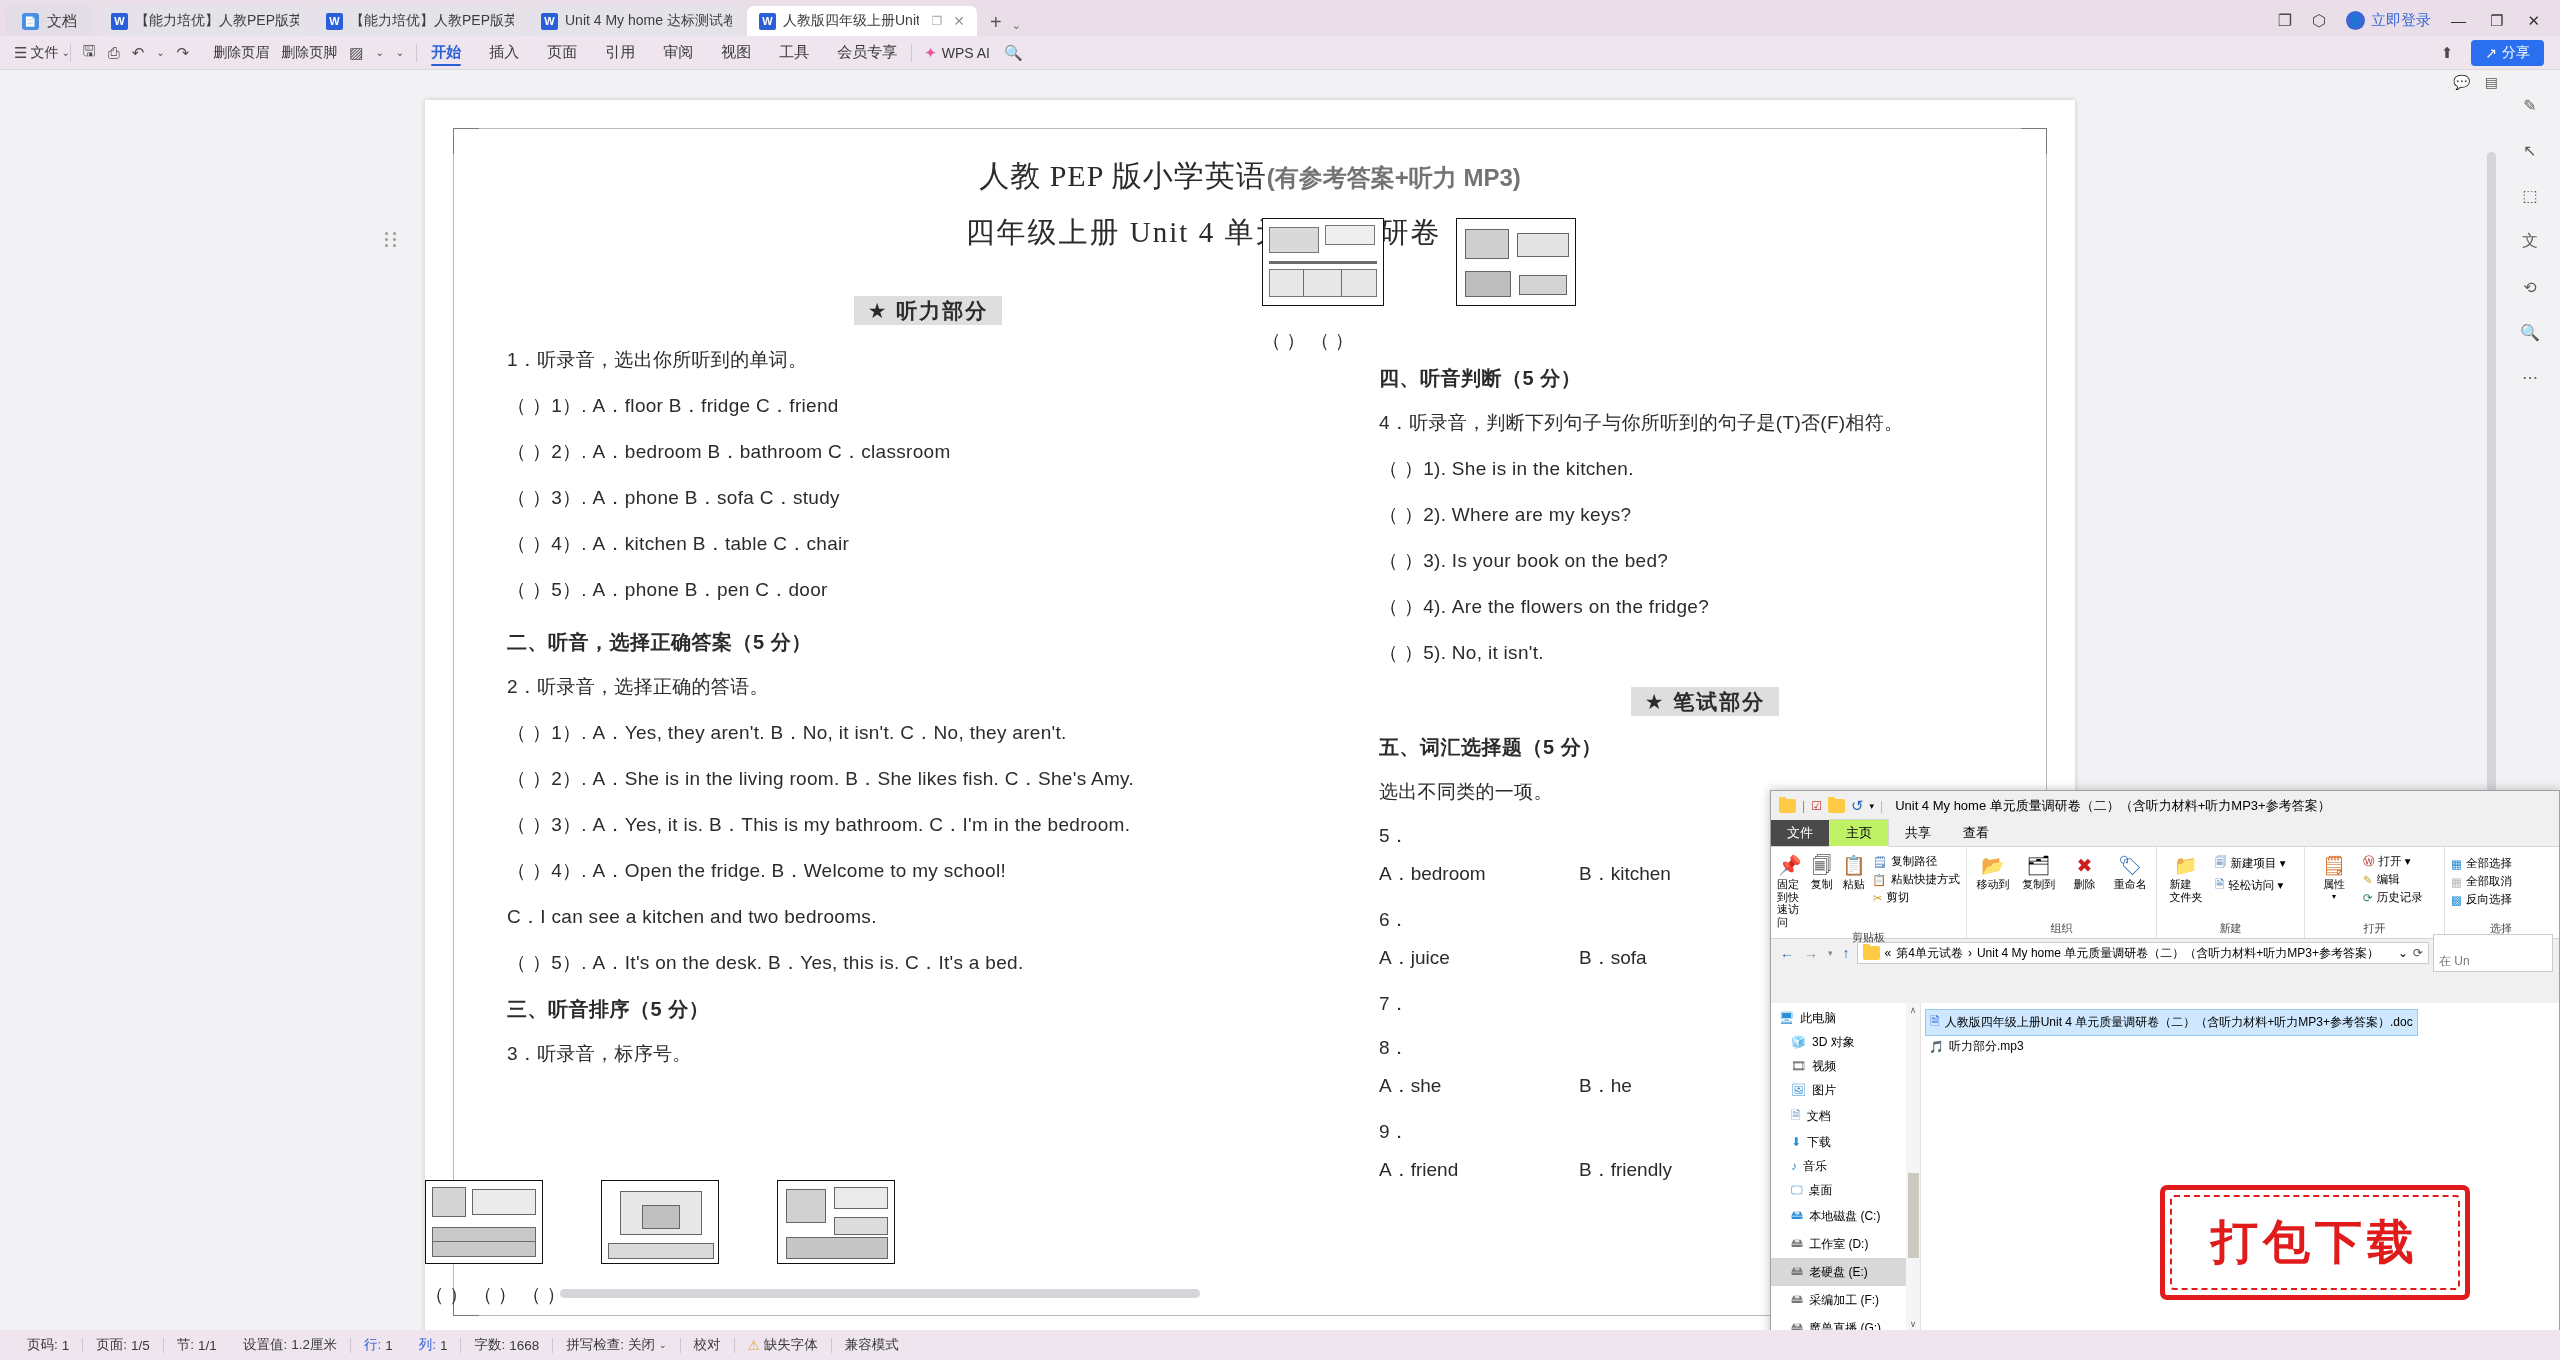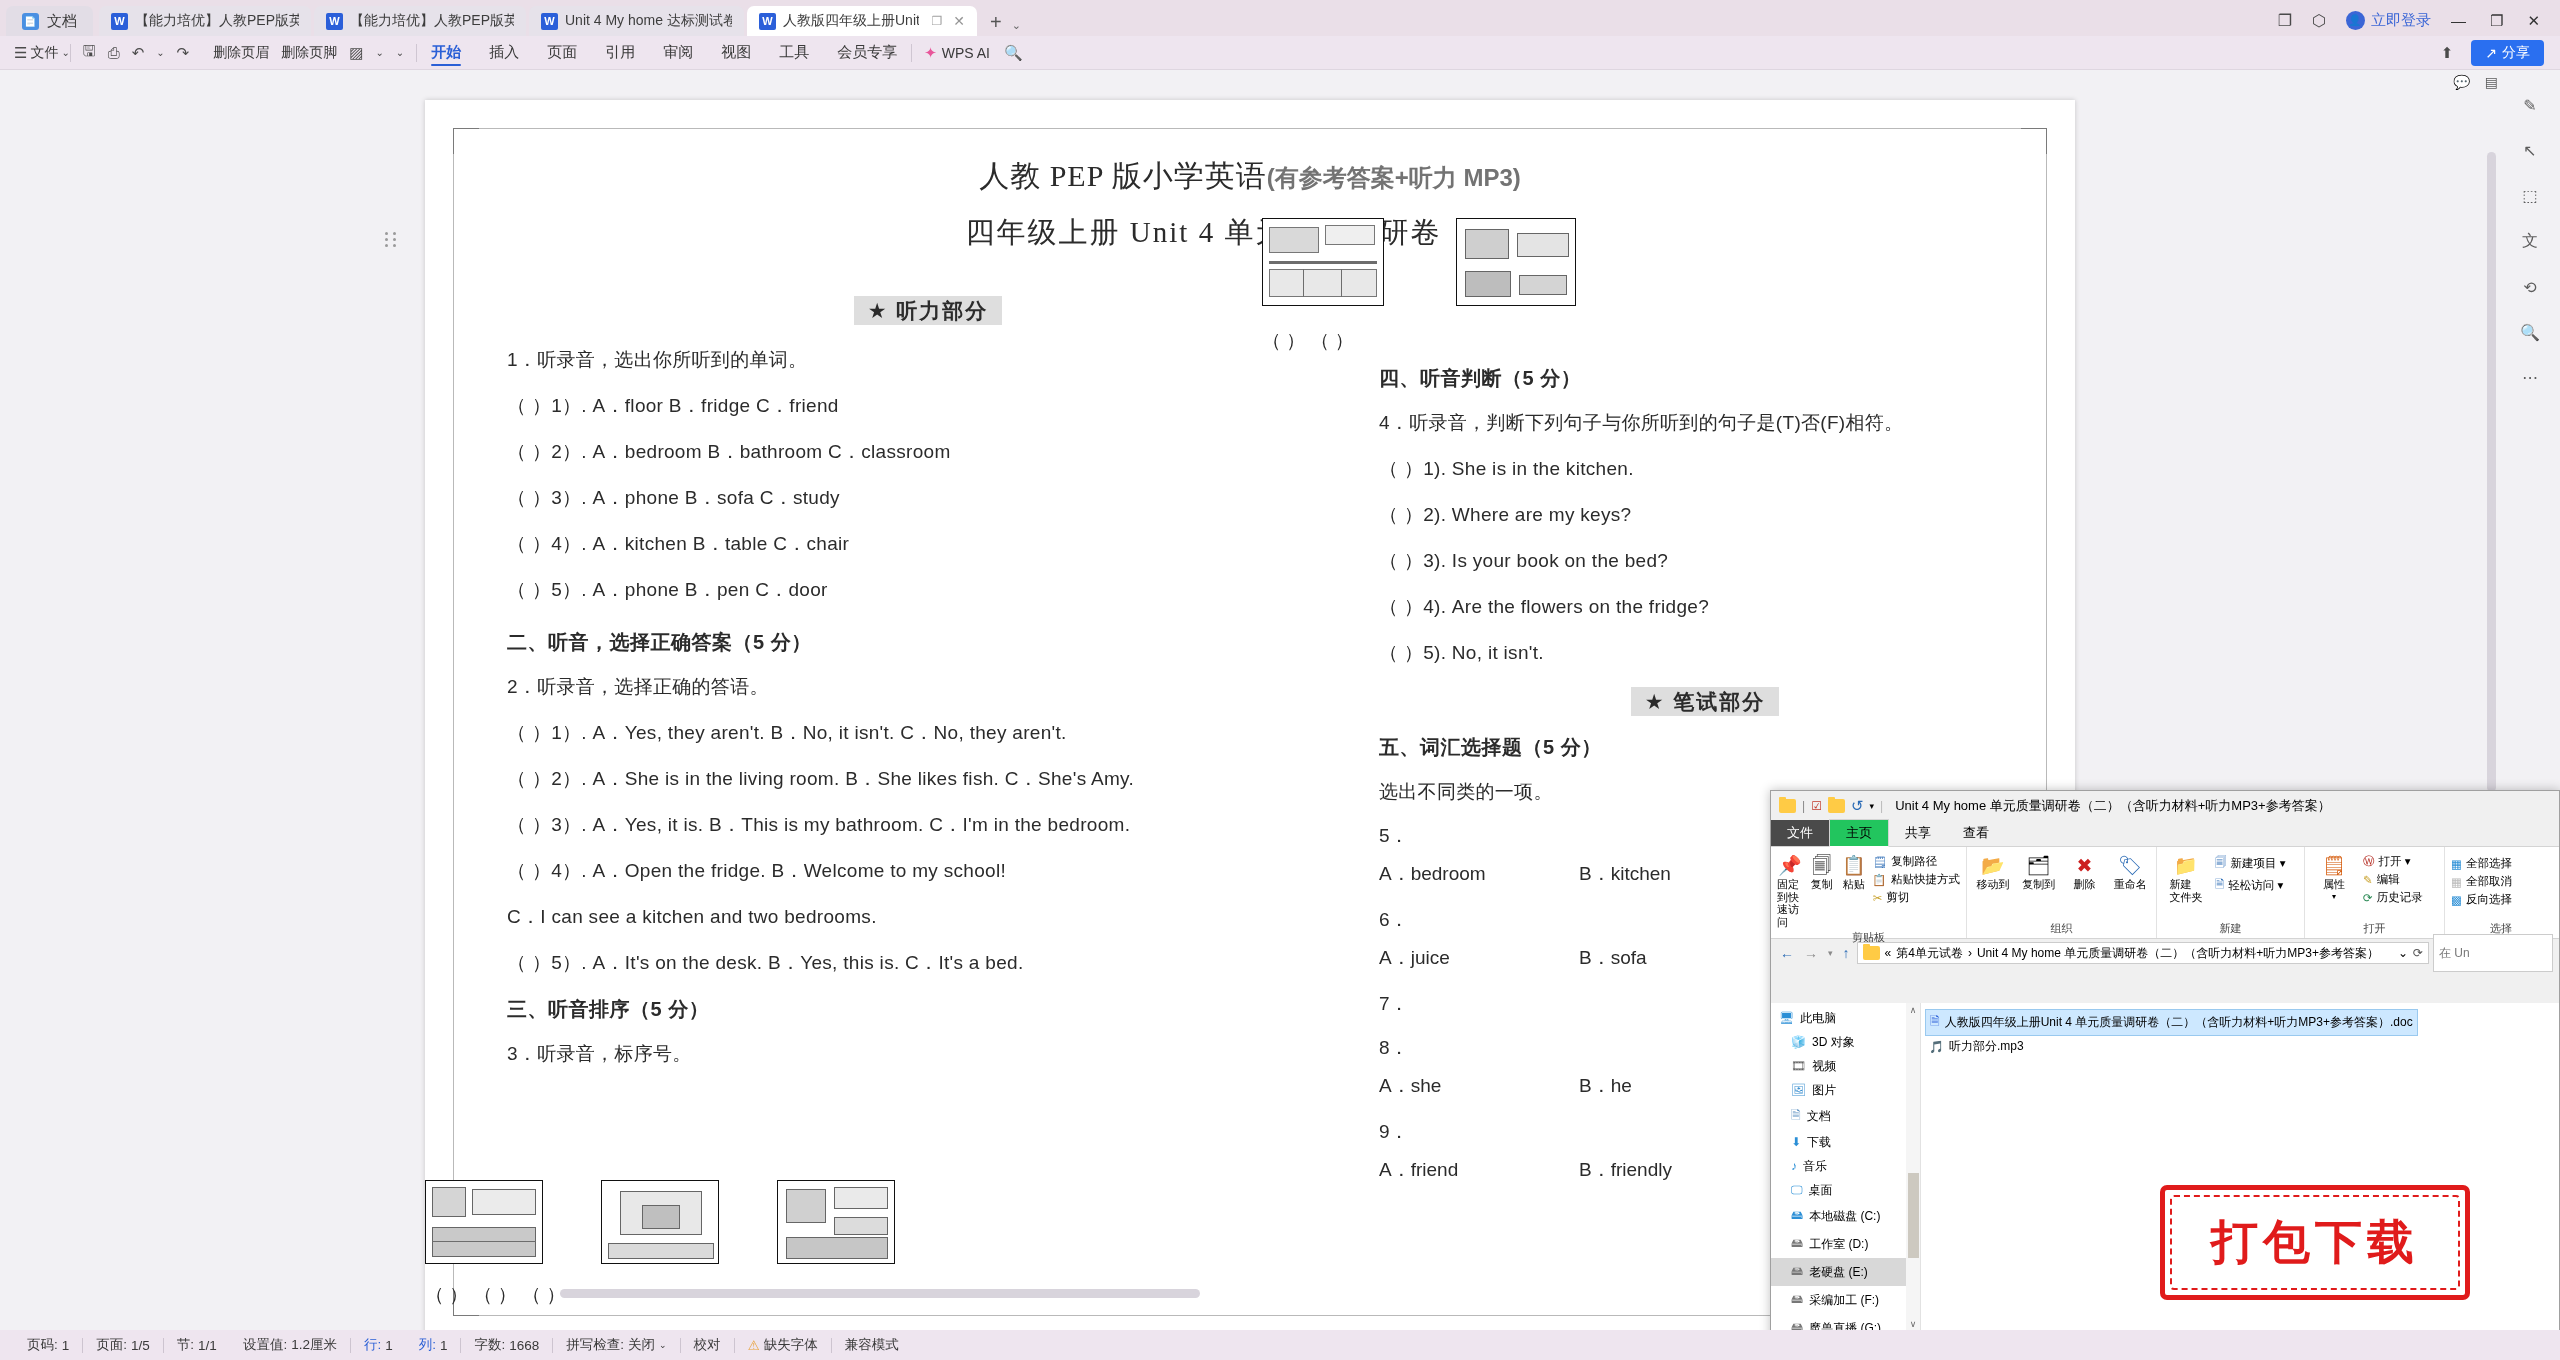--- a/index.html
+++ b/index.html
@@ -136,39 +136,39 @@
   .ex-title { height:30px; display:flex; align-items:center; gap:6px; padding:0 8px;
      background:#f0f0f0; }
   .fi { width:17px;height:14px;position:relative;display:inline-block;}
   .fi:before{content:'';position:absolute;inset:0;background:#ffcb45;border-radius:1px 2px 2px 2px;}
   .fi:after{content:'';position:absolute;left:0;top:-2px;width:7px;height:3px;background:#ffcb45;border-radius:1px;}
   .ex-title .tt { font-size:13px; margin-left:6px; white-space:nowrap; }
   .ex-tabs { height:26px; display:flex; align-items:flex-end; border-bottom:1px solid #d4d4d4;
      background:#f0f0f0; padding-left:0; }
   .ex-tab { padding:4px 16px; font-size:13px; }
   .ex-tab.file { background:#4a4a4a; color:#fff; }
-  .ex-tab.sel { background:#22c55e; border:1px solid #d4d4d4; border-bottom:1px solid #fff;
+  .ex-tab.sel { background:#bef264; border:1px solid #d4d4d4; border-bottom:1px solid #fff;
      margin-bottom:-1px;margin-top:20px; }
   .ex-ribbon { height:92px; background:#fff; border-bottom:1px solid #d4d4d4;
      display:flex; align-items:stretch; }
   .exg { display:flex; flex-direction:column; border-right:1px solid #e2e2e2; padding:3px 6px 0 6px;}
   .exg-row { display:flex; gap:6px; flex:1; align-items:flex-start;}
   .exg-cap { text-align:center; font-size:11px; color:#444; padding:1px 0 2px 0;}
   .exbtn { display:flex; flex-direction:column; align-items:center; justify-content:flex-start;
      width:46px; font-size:11px; line-height:1.15; gap:1px; padding-top:3px;}
   .exbtn .g { font-size:19px; line-height:1; height:24px; display:flex; align-items:center;}
   .exsm { display:flex; flex-direction:column; gap:3px; padding-top:4px; }
   .exsm div { display:flex; align-items:center; gap:4px; font-size:11.5px; white-space:nowrap; }
   .ex-addr { height:28px; display:flex; align-items:center; gap:4px; padding:0 6px; background:#f0f0f0;}
   .navarrow { font-size:14px; color:#8a8a8a; padding:0 3px;}
   .navarrow.on { color:#2b6bb5; }
   .crumbbox { flex:1; height:22px; background:#fff; border:1px solid #ccc; display:flex;
      align-items:center; gap:5px; padding:0 5px; font-size:12px; white-space:nowrap; overflow:hidden;}
   .searchbox { width:120px; height:22px; background:#fff; border:1px solid #ccc;
-     display:flex; align-items:center; padding:18px 5px; font-size:12px; color:#777;}
+     display:flex; padding:18px 5px; font-size:12px; color:#777;}
   .ex-main { position:absolute; left:0; right:0; top:212px; bottom:28px; display:flex; background:#fff;}
   .ex-nav { width:150px; border-right:1px solid #e2e2e2; overflow:hidden; position:relative;
      background:#fff; padding-top:3px;}
   .navitem { display:flex; align-items:center; gap:6px; padding:3.5px 4px 3.5px 8px; font-size:12px;
      white-space:nowrap;}
   .navitem.indent { padding-left:20px; }
   .navitem.sel { background:#d8d8d8; }
   .navscroll { position:absolute; right:0; top:0; bottom:0; width:14px; background:#f5f5f5;
      display:flex; flex-direction:column; align-items:center; justify-content:space-between;
      font-size:9px; color:#666; padding:2px 0;}

